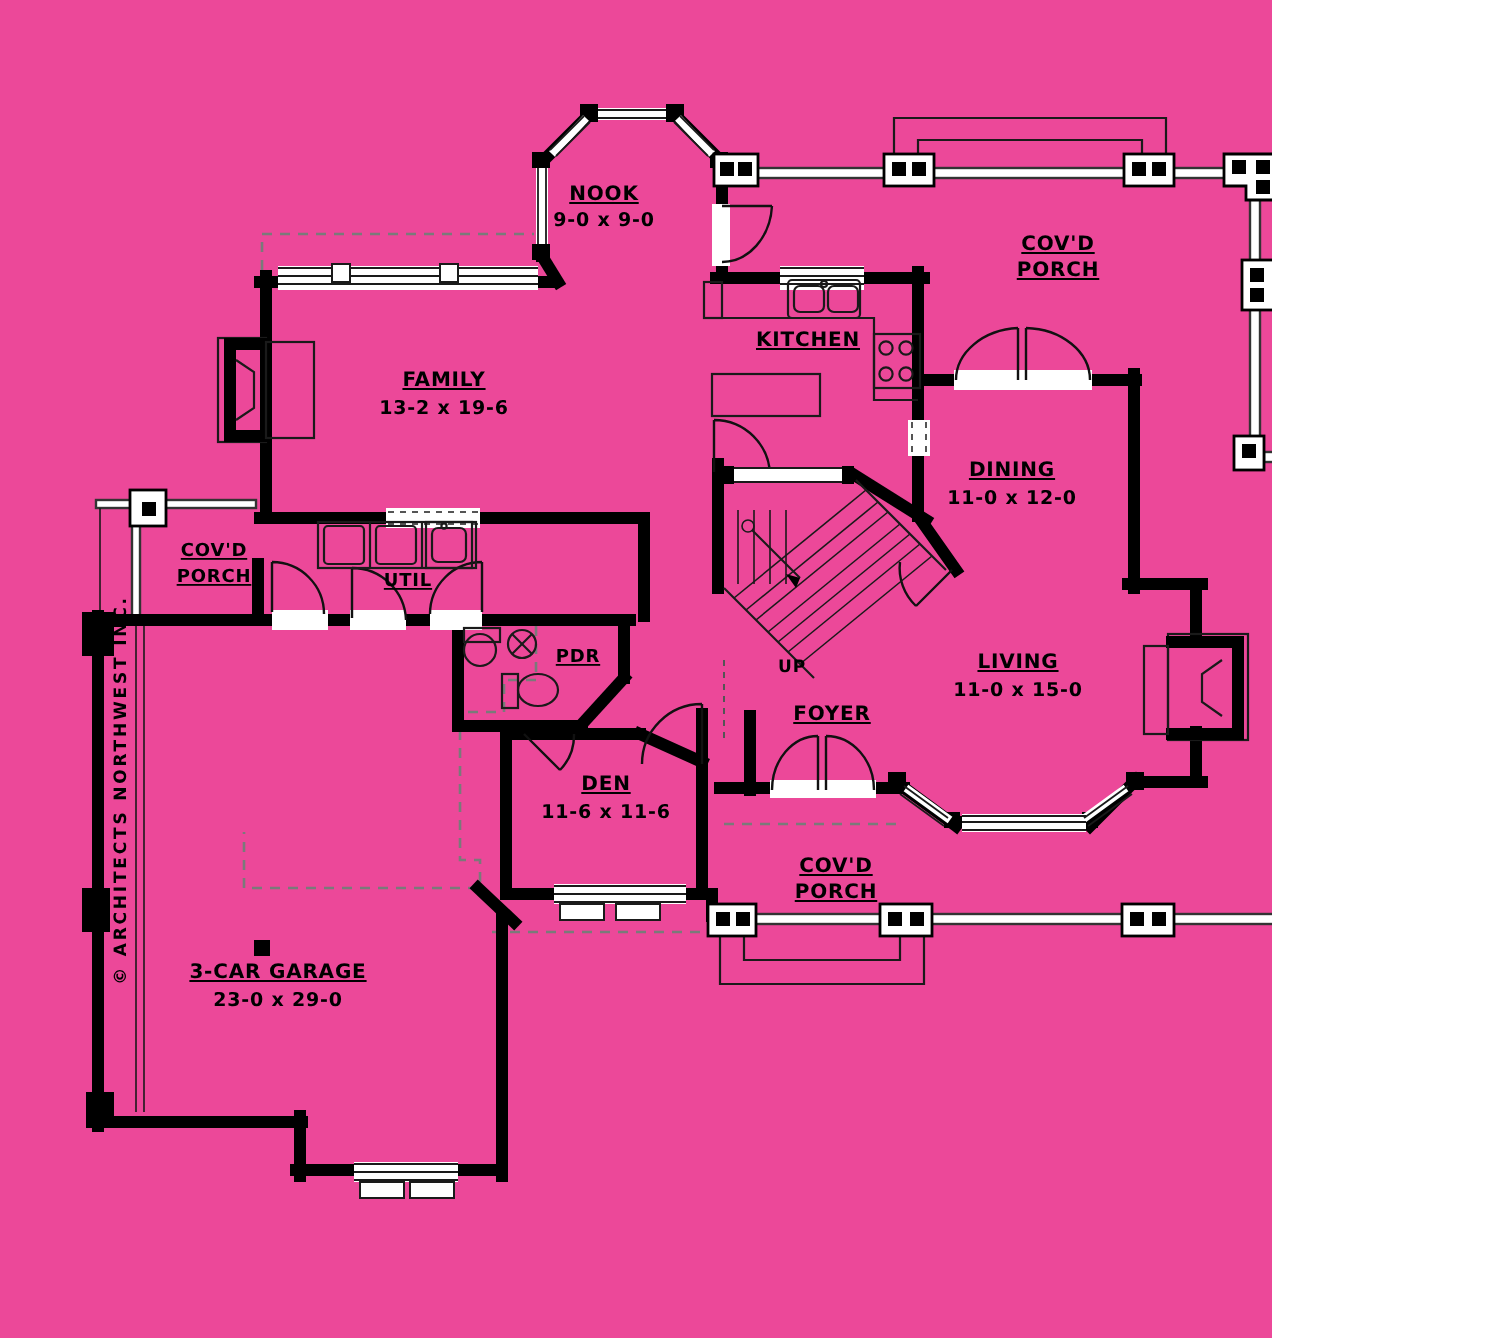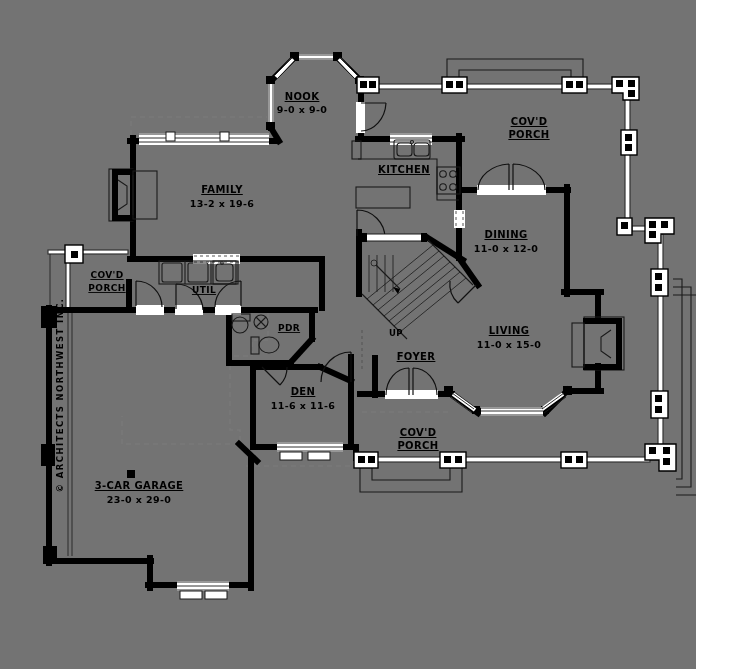--- a/index.html
+++ b/index.html
@@ -1,16 +1,16 @@
 <!DOCTYPE html>
 <html><head>
 <meta charset="utf-8">
 <style>
   html,body{margin:0;padding:0;background:#fff;}
-  .canvas{position:relative;width:696px;height:669px;background:#737373;overflow:hidden;}
+  .canvas{position:relative;width:636px;height:669px;background:#ec4899;overflow:hidden;}
   svg{position:absolute;inset:0;}
   
   .w   {stroke:#000;stroke-width:6;fill:none;stroke-linecap:square;}
   .t   {stroke:#1a1a1a;stroke-width:1.1;fill:none;}
   .tt  {stroke:#1a1a1a;stroke-width:0.8;fill:none;}
   .wh  {fill:#fff;stroke:none;}
   .whl {fill:#fff;stroke:#1a1a1a;stroke-width:1;}
   .rail{fill:#fff;stroke:#333;stroke-width:1.2;}
   .post{fill:#fff;stroke:#000;stroke-width:1.4;}
   .blk {fill:#000;stroke:none;}

